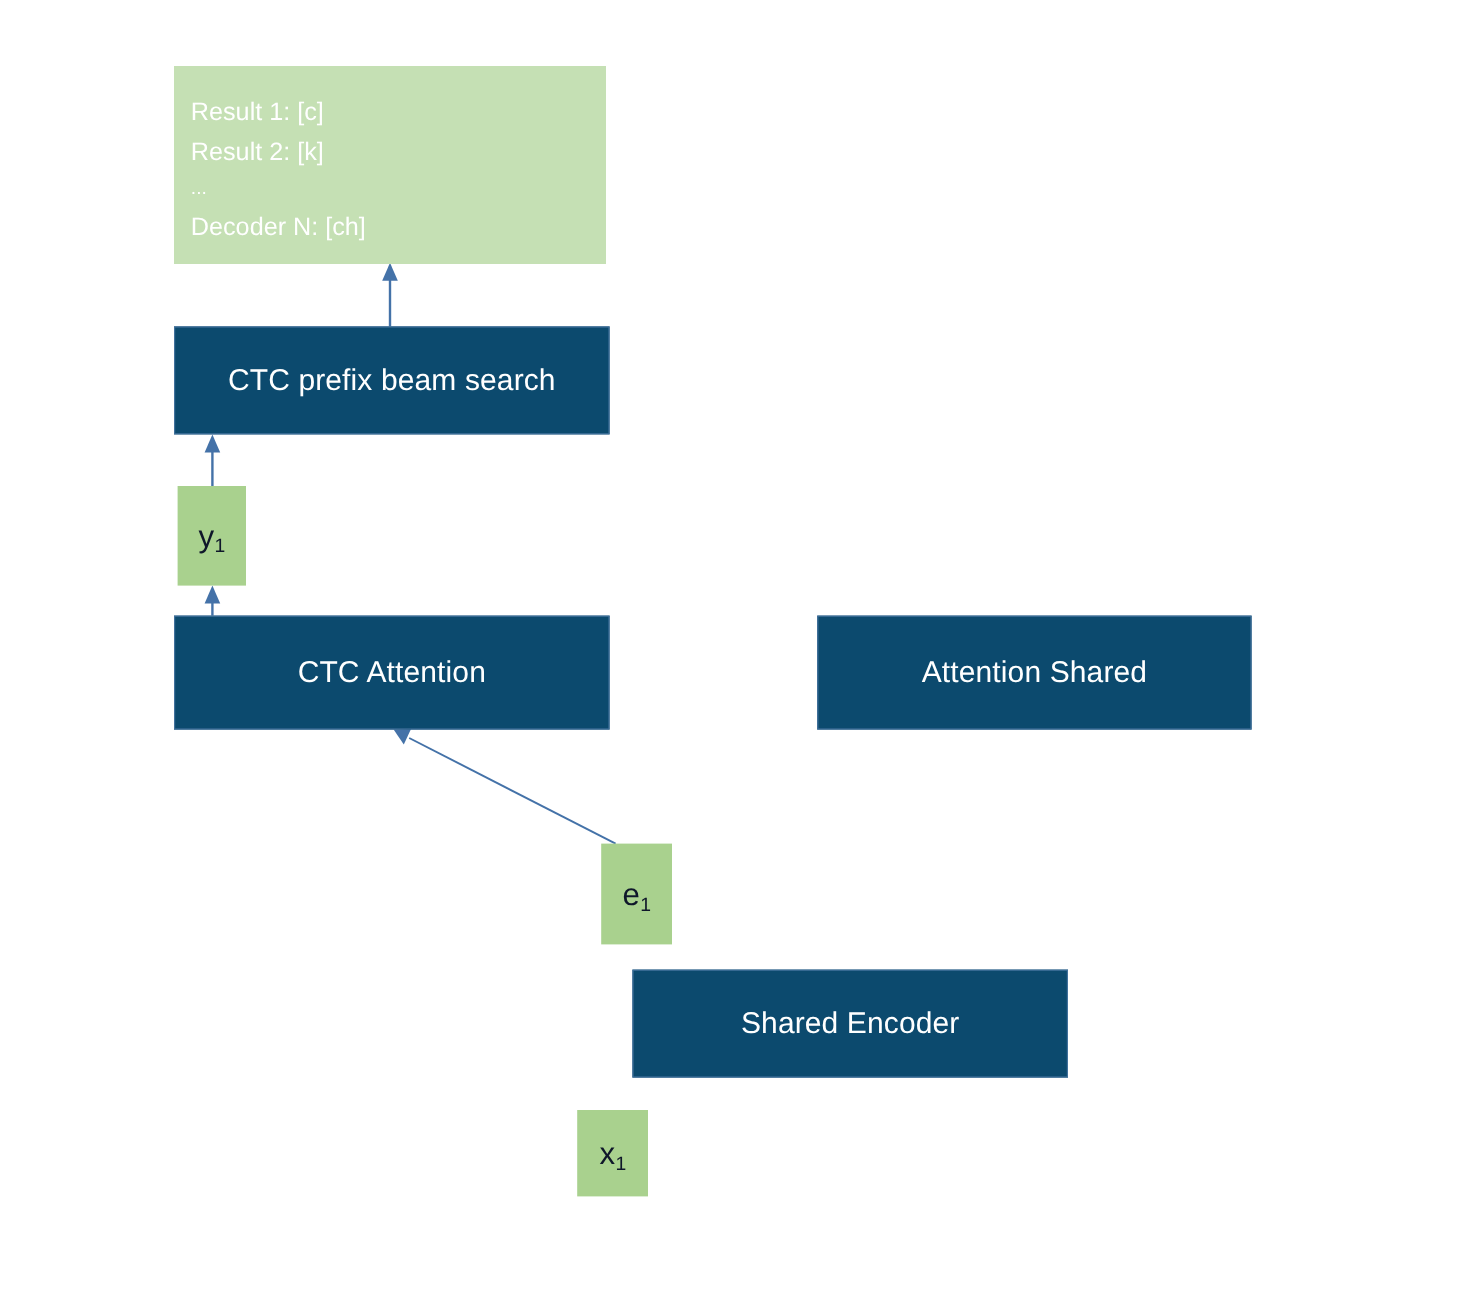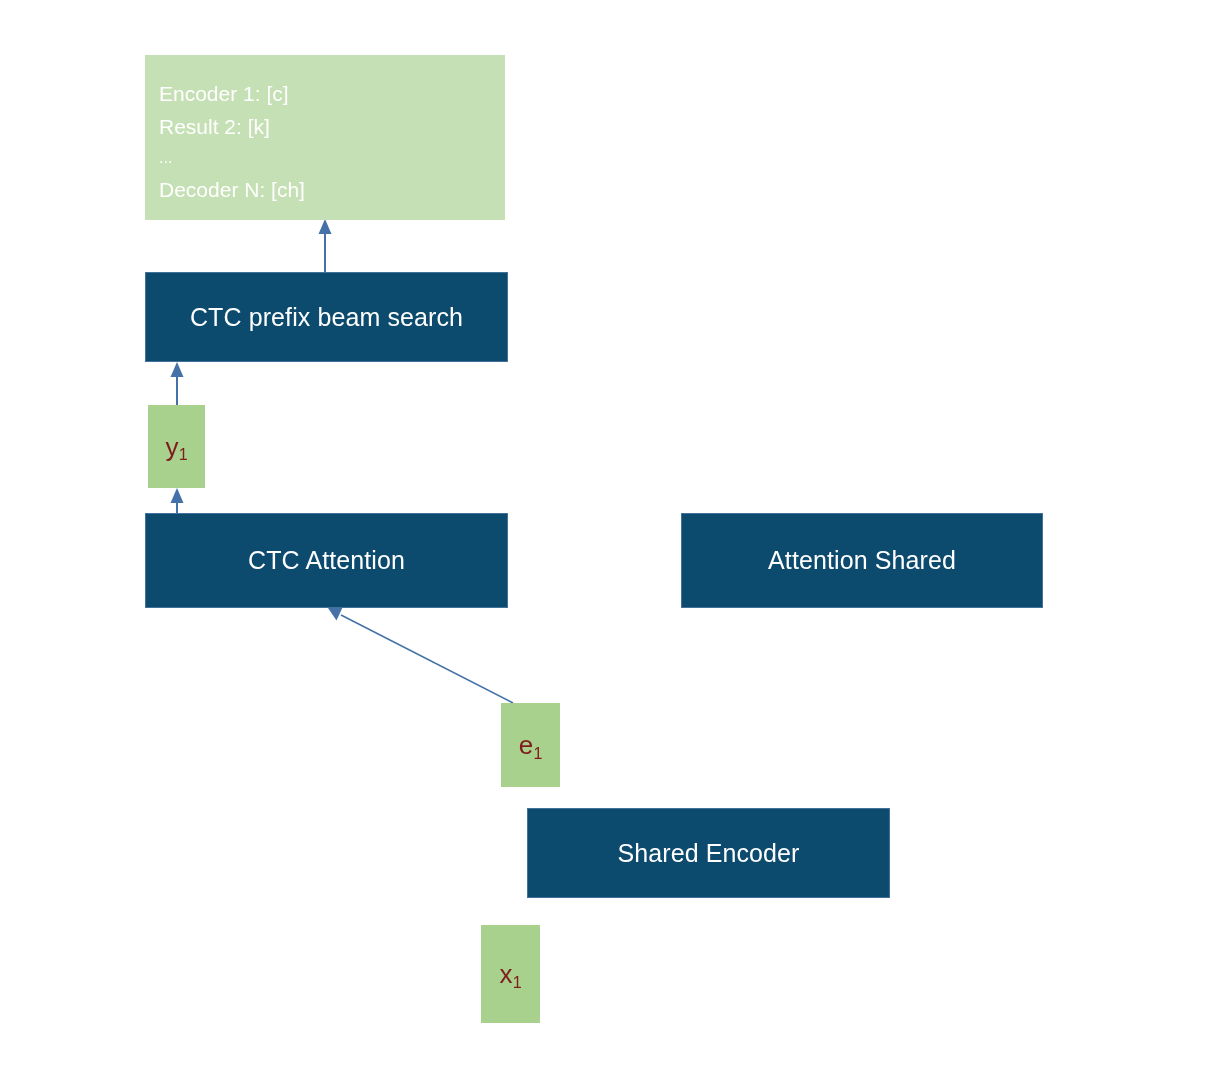--- a/index.html
+++ b/index.html
@@ -48,21 +48,21 @@
   .result-line {
     color: #ffffff;
     white-space: pre;
   }
   .result-ellipsis {
     font-size: 16px;
     line-height: 30px;
   }
   .var-label {
     display: inline-block;
-    color: #7f1d1d;
+    color: #0f172a;
     font-size: 26px;
     line-height: 1;
   }
   .var-label sub {
     font-size: 0.62em;
     vertical-align: baseline;
     position: relative;
     top: 0.30em;
     left: 0.02em;
   }
@@ -86,21 +86,21 @@
     <polygon points="177,362 170.5,377 183.5,377" fill="#4472a8"></polygon>
 
     <line x1="177" y1="513" x2="177" y2="501" stroke="#4472a8" stroke-width="2"></line>
     <polygon points="177,488 170.5,503 183.5,503" fill="#4472a8"></polygon>
 
     <line x1="513" y1="703" x2="341" y2="615" stroke="#4472a8" stroke-width="1.6"></line>
     <polygon points="328,608 342.5,607.5 336.5,620.5" fill="#4472a8"></polygon>
   </svg>
 
   <div class="node node-green-light" style="left:145px; top:55px; width:360px; height:165px;">
-    <div class="result-line">Encoder 1: [c]</div>
+    <div class="result-line">Result 1: [c]</div>
     <div class="result-line">Result 2: [k]</div>
     <div class="result-line result-ellipsis">...</div>
     <div class="result-line">Decoder N: [ch]</div>
   </div>
 
   <div class="node node-blue" style="left:145px; top:272px; width:363px; height:90px;">
     <span>CTC prefix beam search</span>
   </div>
 
   <div class="node node-green" style="left:148px; top:405px; width:57px; height:83px;">
@@ -116,17 +116,17 @@
   </div>
 
   <div class="node node-green" style="left:481px; top:703px; width:59px; height:84px;margin-left:20px;">
     <span class="var-label"><span>e</span><sub>1</sub></span>
   </div>
 
   <div class="node node-blue" style="left:479px; top:808px; width:363px; height:90px;margin-left:48px;">
     <span>Shared Encoder</span>
   </div>
 
-  <div class="node node-green" style="left:481px; top:925px; width:59px; height:98px;">
+  <div class="node node-green" style="left:481px; top:925px; width:59px; height:72px;">
     <span class="var-label"><span>x</span><sub>1</sub></span>
   </div>
 
 </div>
 
 </body></html>

